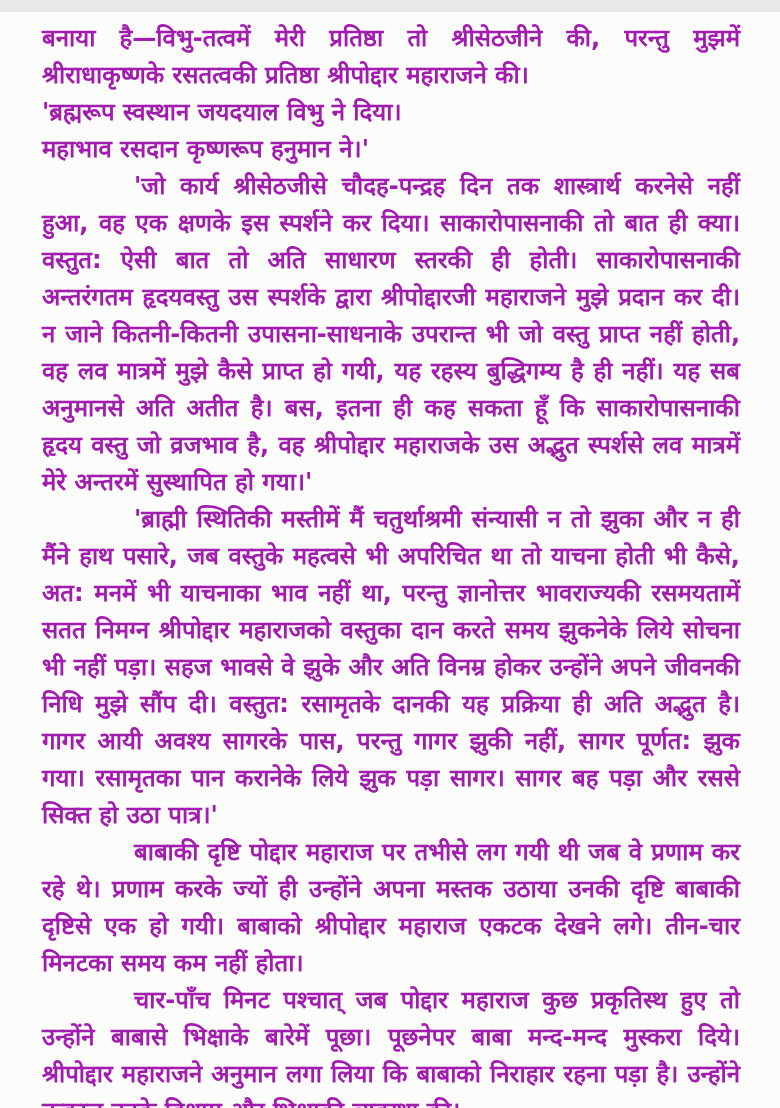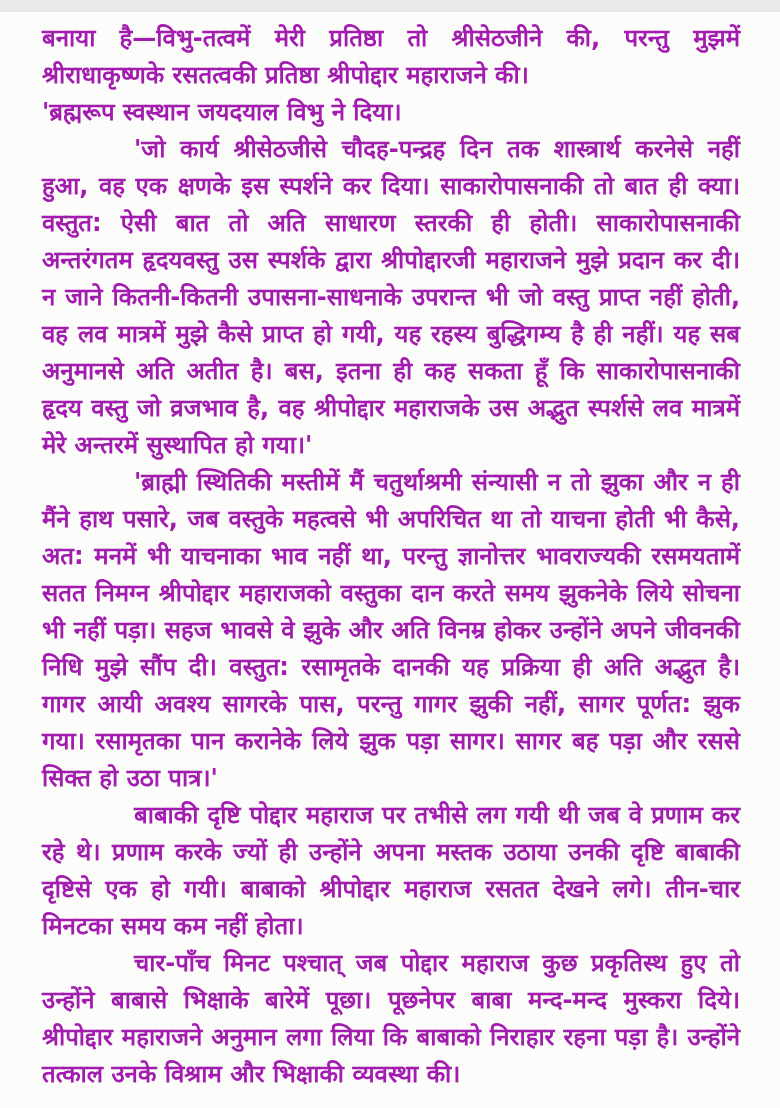--- a/index.html
+++ b/index.html
@@ -40,23 +40,24 @@
 </style>
 </head>
 <body>
 
 <div class="page">
 
   <p class="para">बनाया है—विभु-तत्वमें मेरी प्रतिष्ठा तो श्रीसेठजीने की, परन्तु मुझमें श्रीराधाकृष्णके रसतत्वकी प्रतिष्ठा श्रीपोद्दार महाराजने की।</p>
 
   <div class="verse">
     <div class="verse-line">'ब्रह्मरूप स्वस्थान जयदयाल विभु ने दिया।</div>
+    <div class="verse-line">महाभाव रसदान कृष्णरूप हनुमान ने।'</div>
   </div>
 
   <p class="para indent">'जो कार्य श्रीसेठजीसे चौदह-पन्द्रह दिन तक शास्त्रार्थ करनेसे नहीं हुआ, वह एक क्षणके इस स्पर्शने कर दिया। साकारोपासनाकी तो बात ही क्या। वस्तुत: ऐसी बात तो अति साधारण स्तरकी ही होती। साकारोपासनाकी अन्तरंगतम हृदयवस्तु उस स्पर्शके द्वारा श्रीपोद्दारजी महाराजने मुझे प्रदान कर दी। न जाने कितनी-कितनी उपासना-साधनाके उपरान्त भी जो वस्तु प्राप्त नहीं होती, वह लव मात्रमें मुझे कैसे प्राप्त हो गयी, यह रहस्य बुद्धिगम्य है ही नहीं। यह सब अनुमानसे अति अतीत है। बस, इतना ही कह सकता हूँ कि साकारोपासनाकी हृदय वस्तु जो व्रजभाव है, वह श्रीपोद्दार महाराजके उस अद्भुत स्पर्शसे लव मात्रमें मेरे अन्तरमें सुस्थापित हो गया।'</p>
 
   <p class="para indent">'ब्राह्मी स्थितिकी मस्तीमें मैं चतुर्थाश्रमी संन्यासी न तो झुका और न ही मैंने हाथ पसारे, जब वस्तुके महत्वसे भी अपरिचित था तो याचना होती भी कैसे, अत: मनमें भी याचनाका भाव नहीं था, परन्तु ज्ञानोत्तर भावराज्यकी रसमयतामें सतत निमग्न श्रीपोद्दार महाराजको वस्तुका दान करते समय झुकनेके लिये सोचना भी नहीं पड़ा। सहज भावसे वे झुके और अति विनम्र होकर उन्होंने अपने जीवनकी निधि मुझे सौंप दी। वस्तुत: रसामृतके दानकी यह प्रक्रिया ही अति अद्भुत है। गागर आयी अवश्य सागरके पास, परन्तु गागर झुकी नहीं, सागर पूर्णत: झुक गया। रसामृतका पान करानेके लिये झुक पड़ा सागर। सागर बह पड़ा और रससे सिक्त हो उठा पात्र।'</p>
 
-  <p class="para indent">बाबाकी दृष्टि पोद्दार महाराज पर तभीसे लग गयी थी जब वे प्रणाम कर रहे थे। प्रणाम करके ज्यों ही उन्होंने अपना मस्तक उठाया उनकी दृष्टि बाबाकी दृष्टिसे एक हो गयी। बाबाको श्रीपोद्दार महाराज रसतत देखने लगे। तीन-चार मिनटका समय कम नहीं होता।</p>
+  <p class="para indent">बाबाकी दृष्टि पोद्दार महाराज पर तभीसे लग गयी थी जब वे प्रणाम कर रहे थे। प्रणाम करके ज्यों ही उन्होंने अपना मस्तक उठाया उनकी दृष्टि बाबाकी दृष्टिसे एक हो गयी। बाबाको श्रीपोद्दार महाराज एकटक देखने लगे। तीन-चार मिनटका समय कम नहीं होता।</p>
 
   <p class="para indent">चार-पाँच मिनट पश्चात् जब पोद्दार महाराज कुछ प्रकृतिस्थ हुए तो उन्होंने बाबासे भिक्षाके बारेमें पूछा। पूछनेपर बाबा मन्द-मन्द मुस्करा दिये। श्रीपोद्दार महाराजने अनुमान लगा लिया कि बाबाको निराहार रहना पड़ा है। उन्होंने तत्काल उनके विश्राम और भिक्षाकी व्यवस्था की।</p>
 
 </div>
 
 </body></html>

